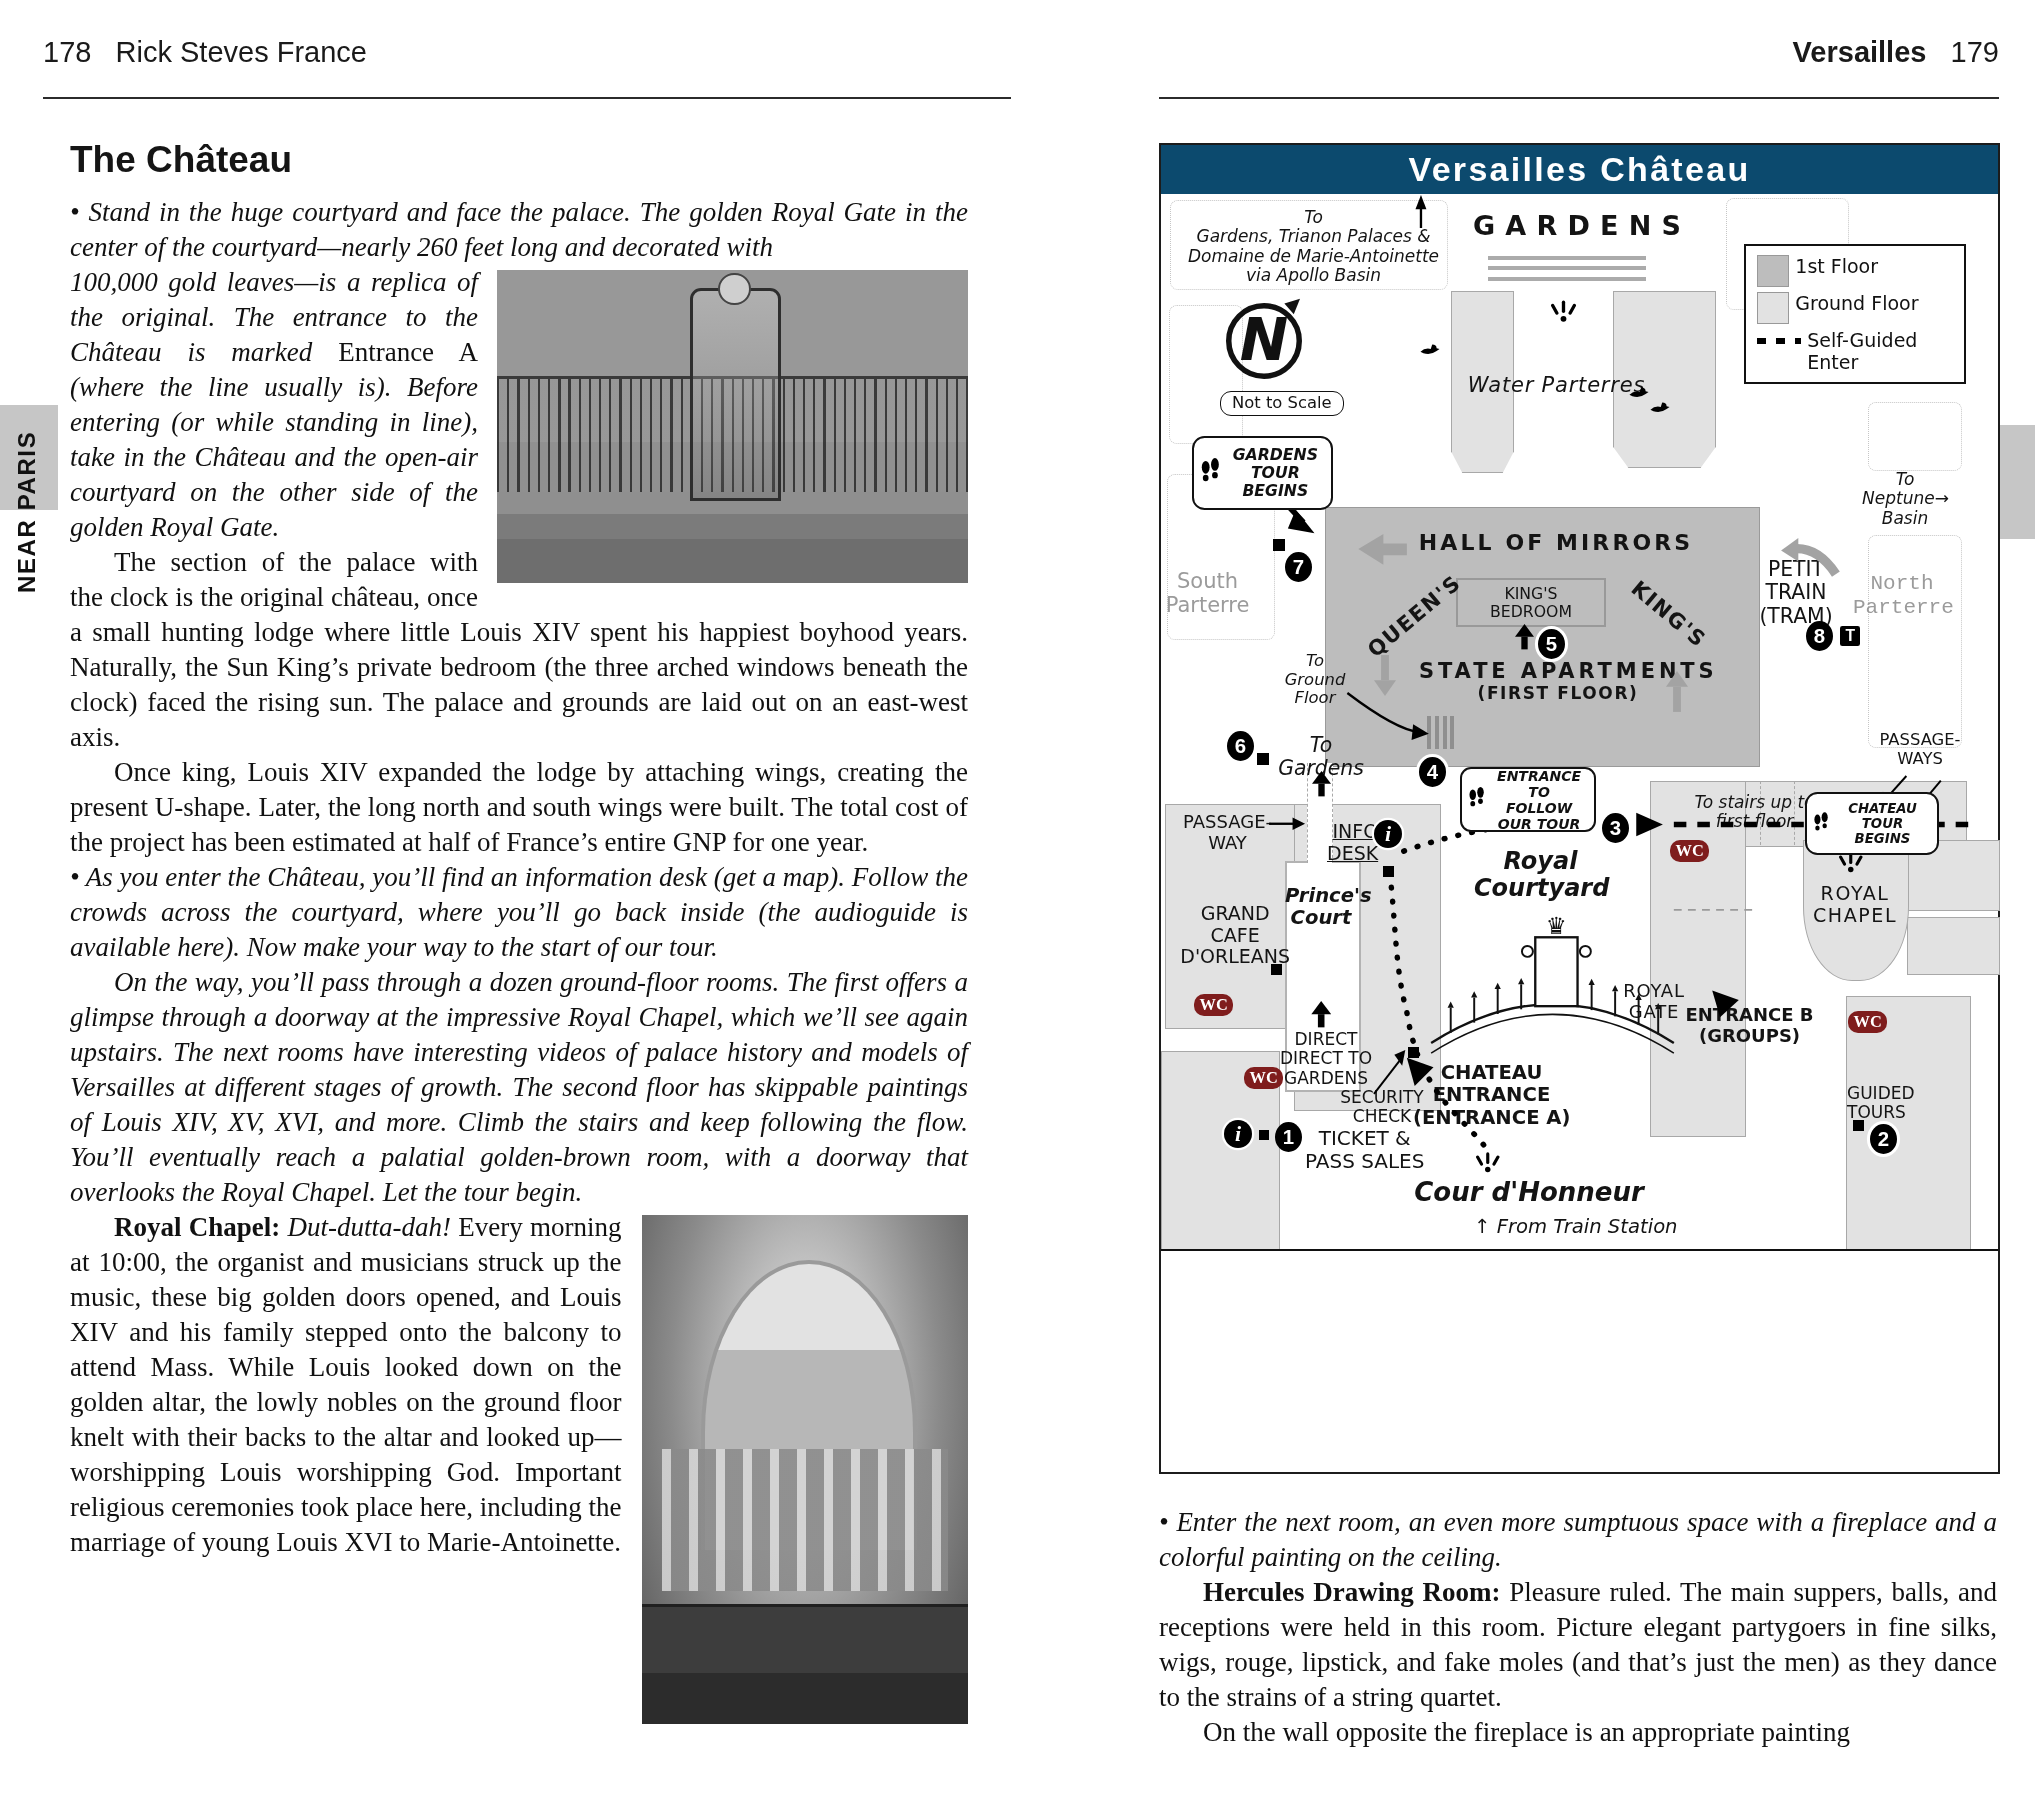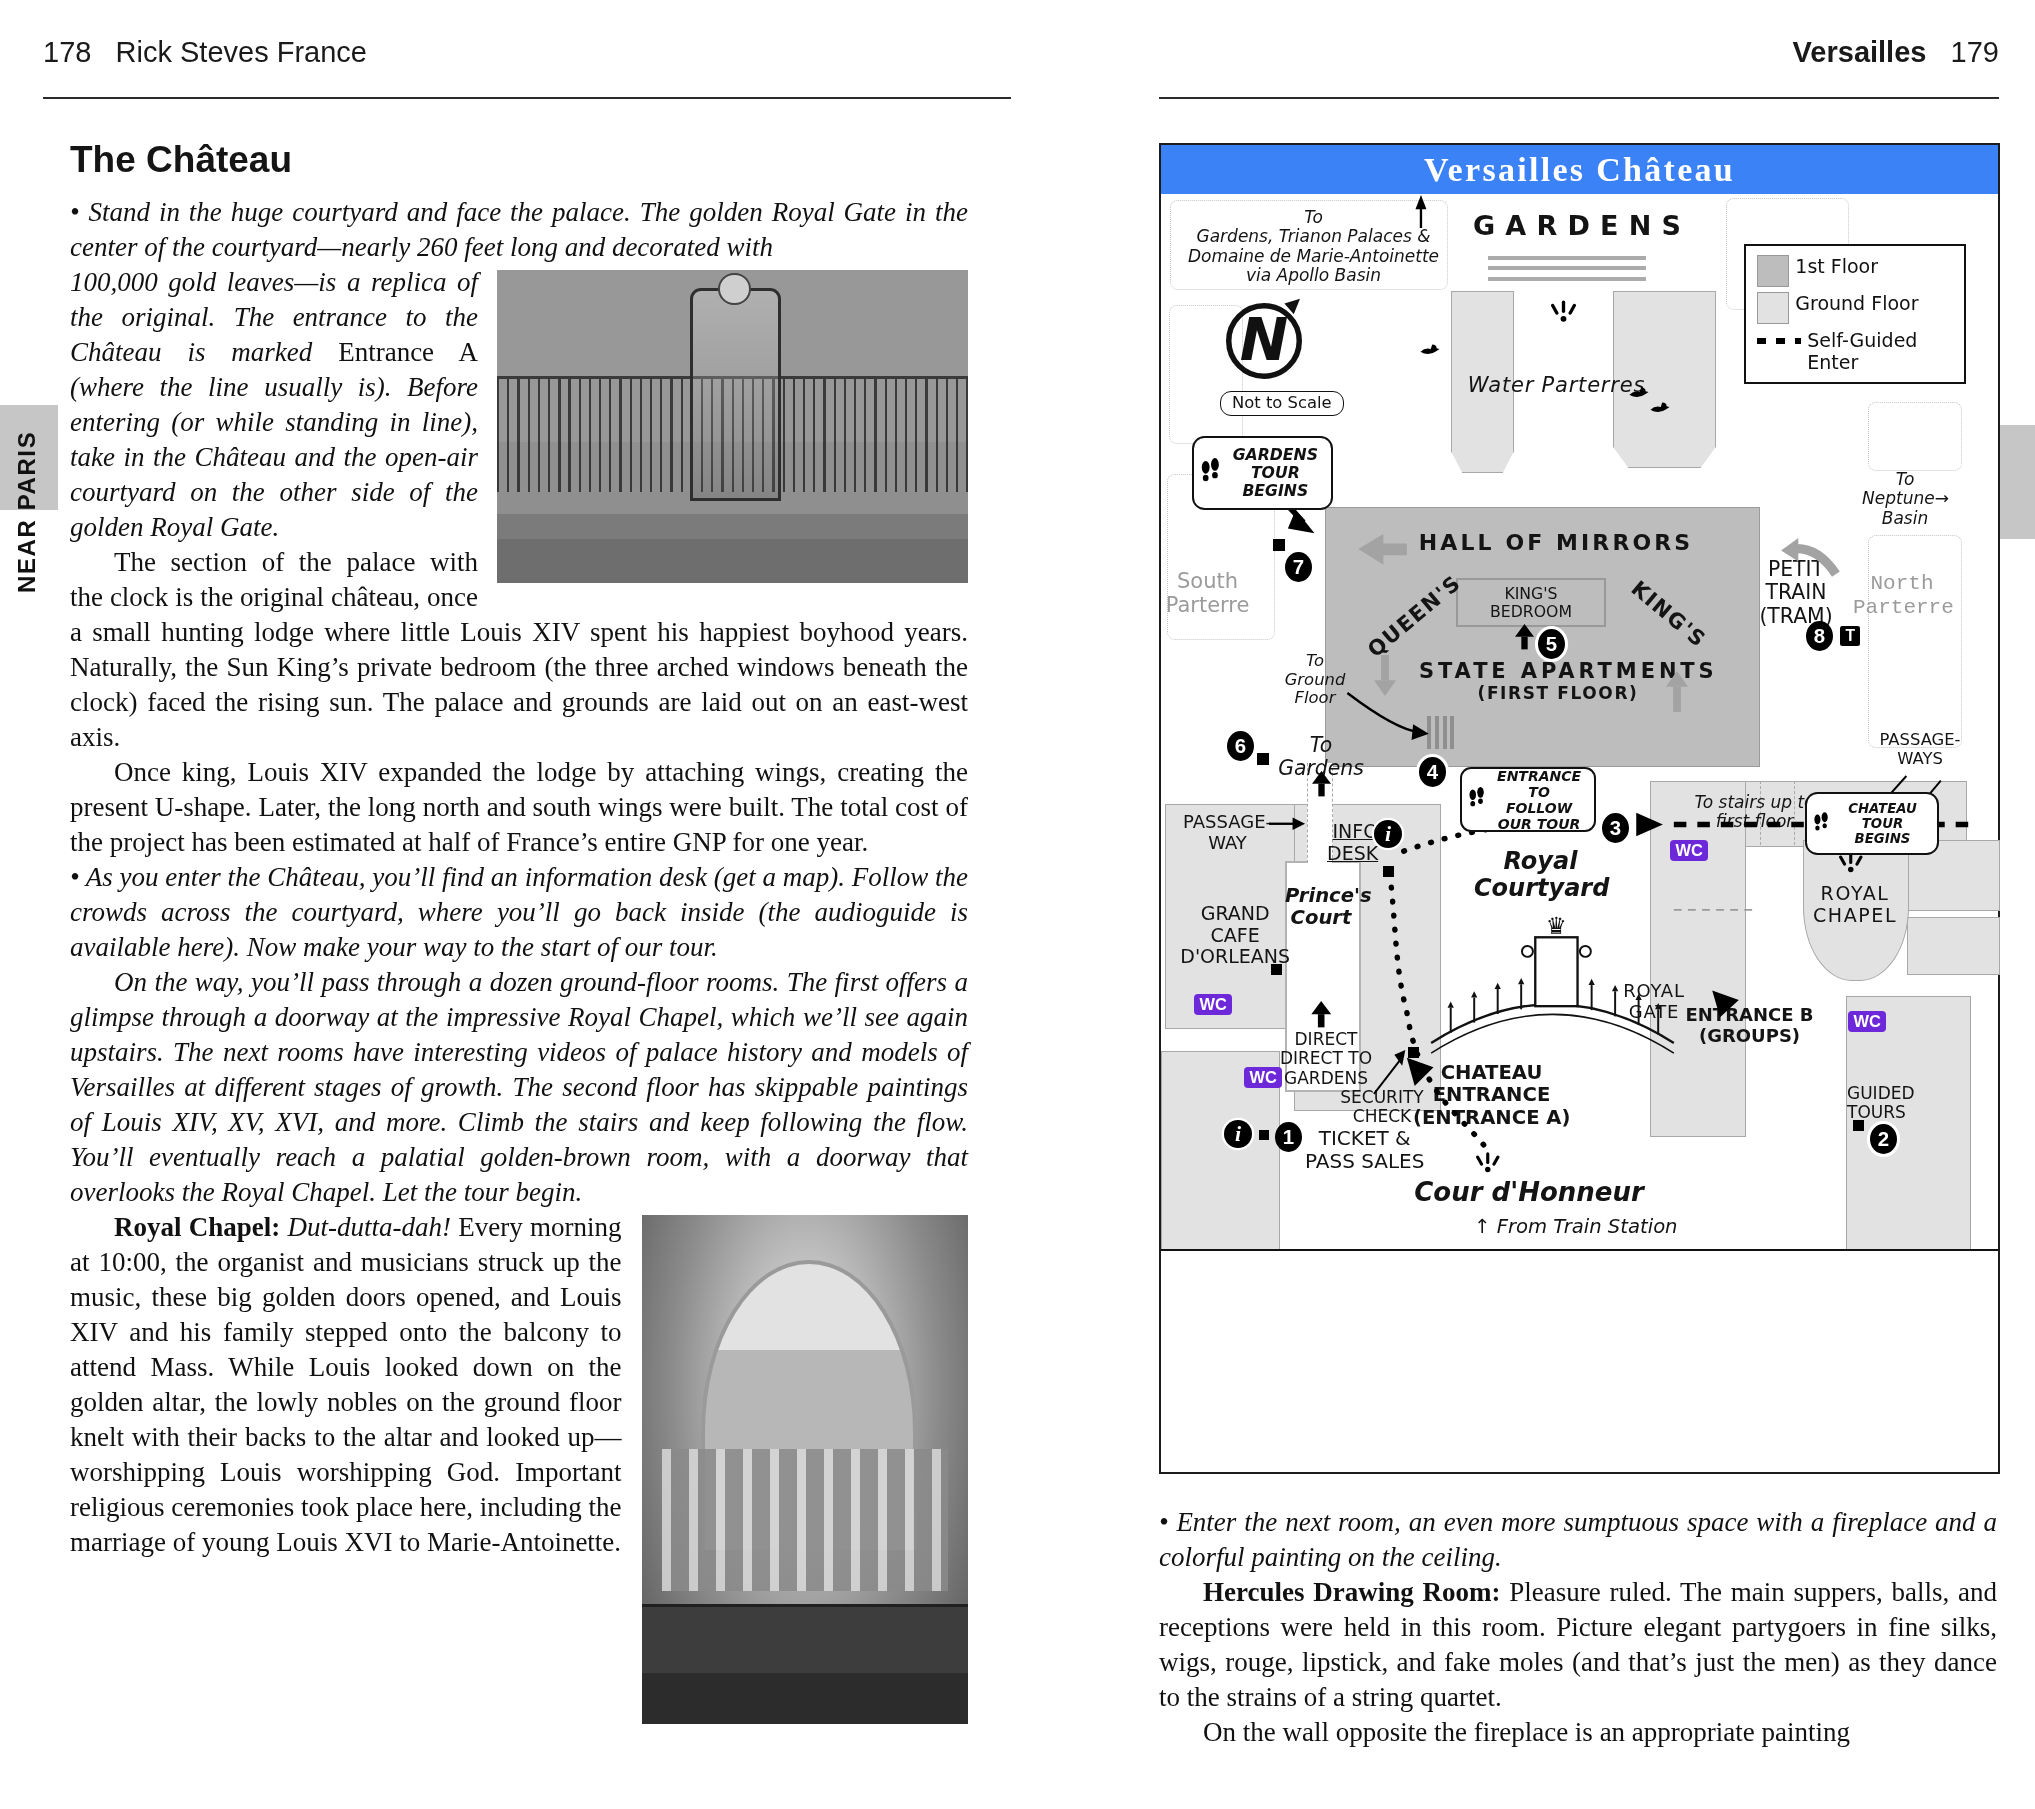--- a/index.html
+++ b/index.html
@@ -42,31 +42,31 @@
   .chapel-rail{position:absolute;left:0;bottom:10%;width:100%;height:13%;background:#3d3d3d;
      border-top:3.1px solid #202020;}
   .chapel-floor{position:absolute;left:0;bottom:0;width:100%;height:10%;background:#2c2c2c;}
 
   
   .rcol{left:1159px;top:1505px;width:838px;}
 
   
   .map{left:1159px;top:143px;width:837px;height:1327px;border:2.3px solid #1c1c1c;background:#fff;}
   .map-inner{position:absolute;left:0;top:0;width:100%;height:100%;}
-  .mtitle{left:0;top:0;width:100%;height:49px;background:#3b82f6;color:#fff;display:flex;align-items:center;justify-content:center;
-     font-family:Liberation Serif, serif;font-weight:bold;font-size:34px;letter-spacing:2.3px;z-index:6;text-align:center;}
+  .mtitle{left:0;top:0;width:100%;height:49px;background:#0c4a6e;color:#fff;display:flex;align-items:center;justify-content:center;
+     font-family:Liberation Sans, sans-serif;font-weight:bold;font-size:34px;letter-spacing:2.3px;z-index:6;text-align:center;}
   .ml{font-family:"DejaVu Sans",sans-serif;color:#141414;text-align:center;line-height:1.14;white-space:nowrap;z-index:4;}
   .gray{color:var(--gray-text,#9b9b9b);}
   .hedge{border:1.6px dotted #c6c6c6;border-radius:7.8px;z-index:1;}
   .blk1{background:var(--first-floor,#bdbdbd);border:1.6px solid #9a9a9a;z-index:2;}
   .blk0{background:var(--ground-floor,#e2e2e2);border:1.6px solid #a8a8a8;z-index:2;}
   .cutw{background:#fff;border:2.3px solid #b3b3b3;z-index:3;}
   .mbox{background:#fff;border:2.3px solid #111;border-radius:12.5px;z-index:5;display:flex;align-items:center;padding:4.7px 6.3px;gap:4.7px;}
   .mbox .bt{font-family:"DejaVu Sans",sans-serif;font-weight:bold;font-style:italic;text-align:center;line-height:1.15;}
-  .wc{background:#6d28d9;color:#fff;font-family:Liberation Sans, sans-serif;font-weight:bold;font-size:16.4px;padding:0.8px 5.5px;z-index:4;border-radius:4px;}
+  .wc{background:#7f1d1d;color:#fff;font-family:Liberation Serif, serif;font-weight:bold;font-size:16.4px;padding:0.8px 5.5px;z-index:4;border-radius:10px;}
   .mk{width:27px;height:30px;background:#000;border-radius:50%;color:#fff;z-index:5;
       font-family:"Liberation Sans",sans-serif;font-weight:bold;font-size:20.4px;display:flex;align-items:center;justify-content:center;}
   .ring{box-shadow:0 0 0 3.1px #fff;}
   .sqm{width:11.7px;height:11.7px;background:#000;z-index:5;}
   .info{width:28px;height:28px;background:#000;border-radius:50%;color:#fff;z-index:5;box-shadow:0 0 0 2.3px #fff;
       font-family:"Liberation Serif",serif;font-weight:bold;font-style:italic;font-size:22px;display:flex;align-items:center;justify-content:center;}
   .tico{width:20.4px;height:20.4px;background:#000;color:#fff;border-radius:2.3px;z-index:5;
       font-family:"Liberation Sans",sans-serif;font-weight:bold;font-size:15.7px;display:flex;align-items:center;justify-content:center;}
   .stairs{background:repeating-linear-gradient(90deg,#8f8f8f 0 3.9px,transparent 3.9px 7.8px);z-index:3;}
   .steps{background:#ababab;z-index:2;}

